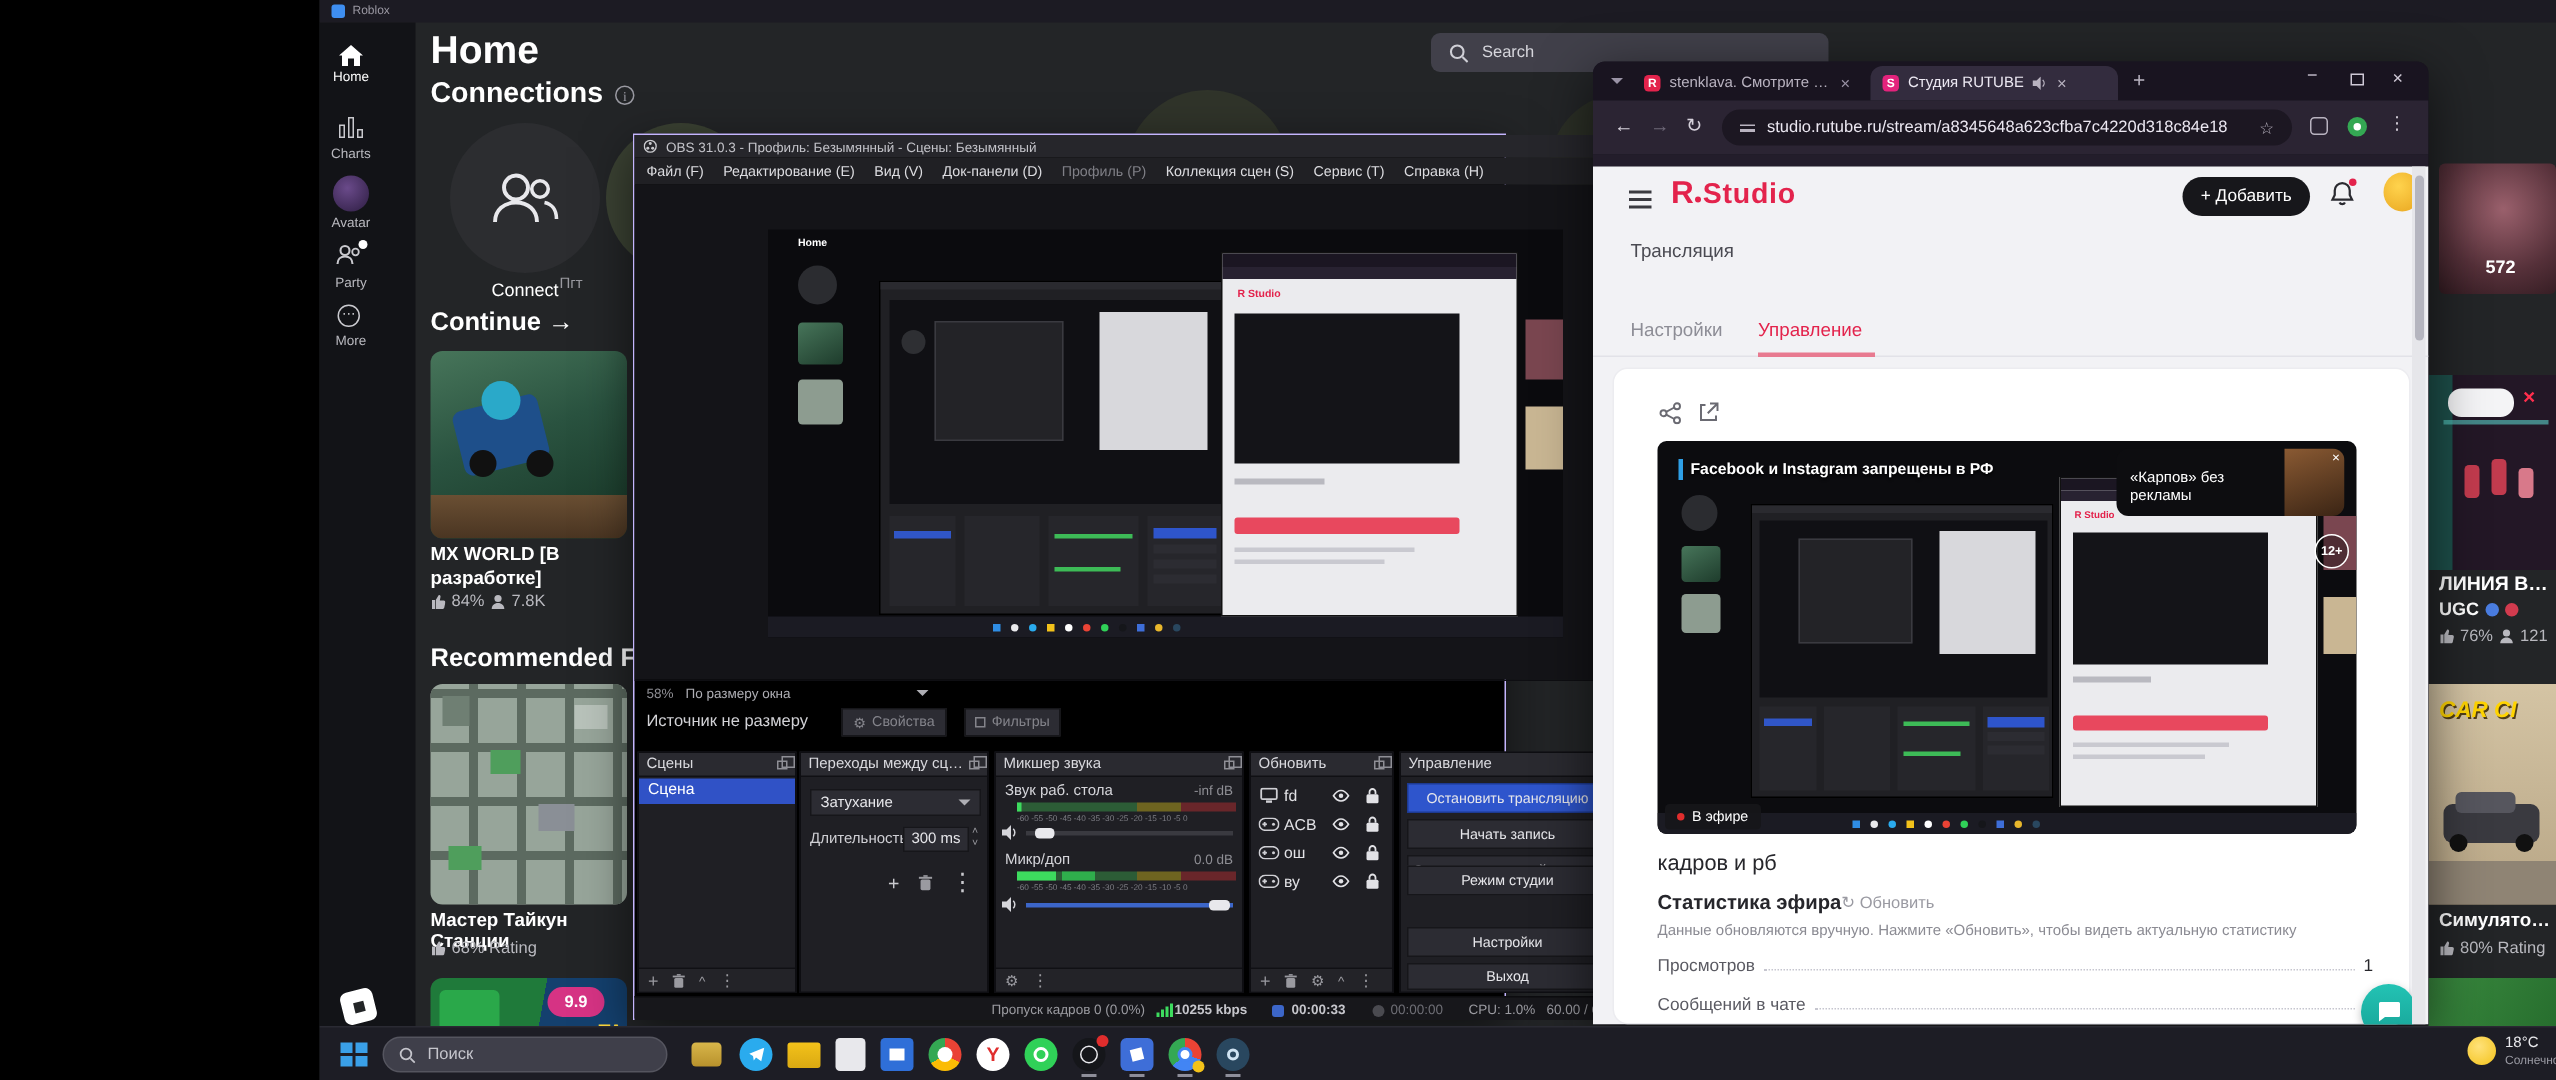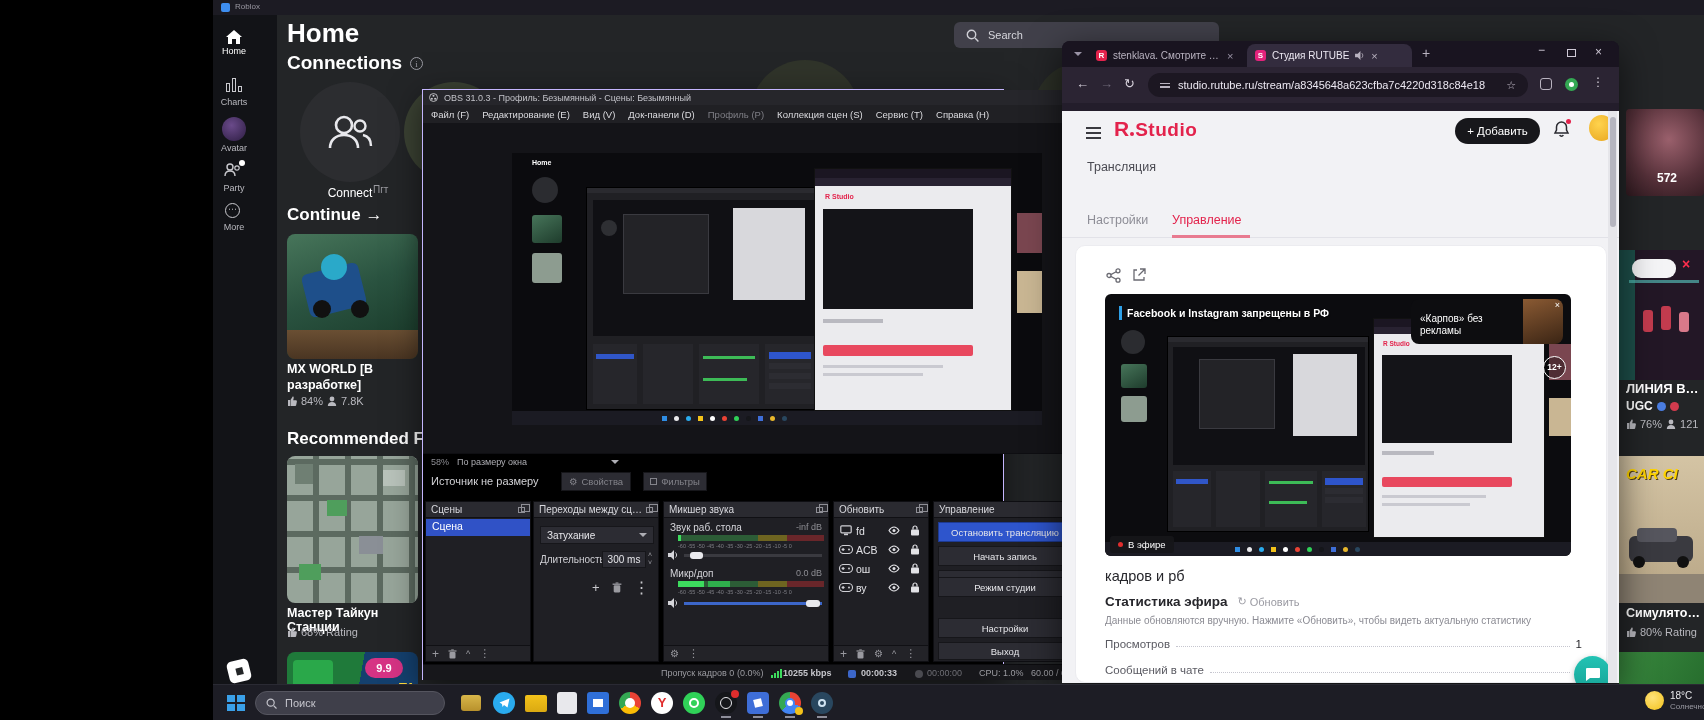--- a/index.html
+++ b/index.html
@@ -644,21 +644,21 @@
           </div>
           <div class="a" style="left:438px;top:62px;width:23px;height:23px;border:1.5px solid #fff;border-radius:50%;color:#fff;font-size:8.5px;font-weight:bold;text-align:center;line-height:21px;background:rgba(0,0,0,.35)">12+</div>
           <div class="a" style="left:5px;top:242px;height:17px;background:rgba(22,22,26,.9);border-radius:3px;display:flex;align-items:center;gap:5px;padding:0 8px">
             <span style="width:5px;height:5px;border-radius:50%;background:#e02d2d"></span>
             <span style="font-size:9.5px;color:#fff">В эфире</span>
           </div>
         </div>
 
         <div class="a" style="left:29px;top:322px;font-size:14.5px;color:#26262b">кадров и рб</div>
 
-        <div class="a" style="left:29px;top:348px;display:flex;align-items:center;gap:10px">
+        <div class="a" style="left:29px;top:348px;display:flex;align-items:center;">
           <span style="font-size:13.5px;font-weight:bold;color:#26262b">Статистика эфира</span>
           <span style="display:flex;align-items:center;gap:3px;color:#9a9aa2;font-size:11px">
               <span>↻</span>
               <span>Обновить</span>
             </span>
         </div>
         <div class="a" style="left:29px;top:369px;width:480px;font-size:10px;color:#8b8b93">Данные обновляются вручную. Нажмите «Обновить», чтобы видеть актуальную статистику</div>
 
         <div class="a" style="left:29px;top:392px;width:477px;display:flex;align-items:flex-end">
           <span style="font-size:11.5px;color:#5a5a62">Просмотров</span>

